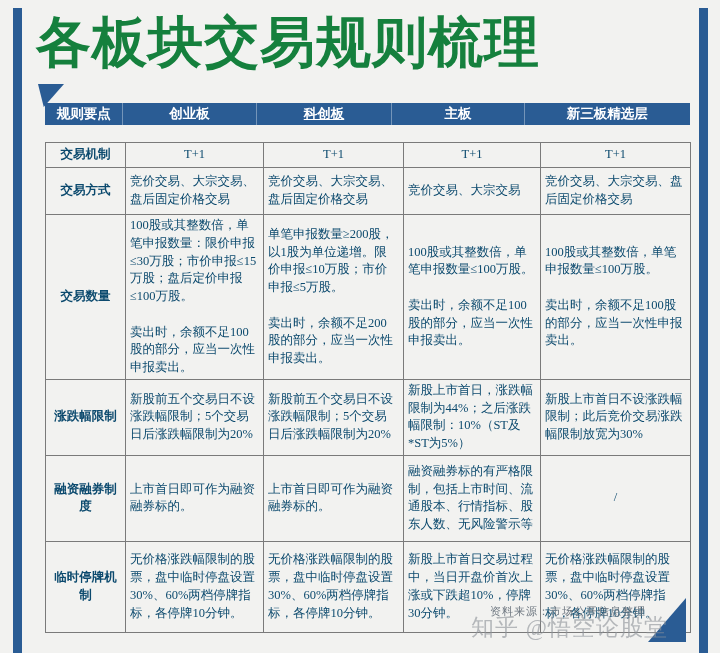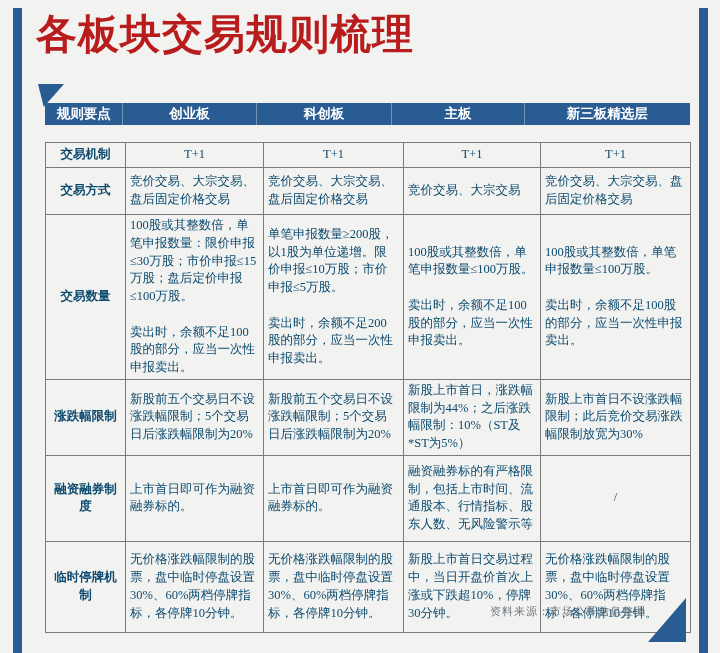--- a/index.html
+++ b/index.html
@@ -4,32 +4,32 @@
 <style>
   * { margin:0; padding:0; box-sizing:border-box; }
   html,body { width:720px; height:653px; }
   body { font-family:"Liberation Serif","DejaVu Serif",serif; }
   .page { position:relative; width:720px; height:653px; background:#f2f2f0; overflow:hidden; }
 
   .bar-left  { position:absolute; left:13px;  top:8px; width:9px; height:645px; background:#2a5c94; }
   .bar-right { position:absolute; left:699px; top:8px; width:9px; height:645px; background:#2a5c94; }
 
   .title { position:absolute; left:36px; top:12px; font-family:"Liberation Sans","DejaVu Sans",sans-serif;
-           font-weight:900; font-size:41px; line-height:1.1; color:#b91c1c; letter-spacing:1px; white-space:nowrap; }
+           font-weight:900; font-size:55px; line-height:1.1; color:#15803d; letter-spacing:1px; white-space:nowrap; }
 
   .fold { position:absolute; left:38px; top:84px; width:26px; height:23px; background:#2a5c94;
           clip-path:polygon(0 0,100% 0,22% 100%); }
 
   .table-wrap { position:absolute; left:45px; top:103px; width:645px; }
 
   .thead { display:flex; height:22px; background:#2a5c94; margin-bottom:17px; }
   .th { display:flex; align-items:center; justify-content:center; color:#ffffff; font-weight:bold;
         font-size:13.5px; white-space:nowrap; }
   .th + .th { border-left:1px solid rgba(255,255,255,0.35); }
-  .th:nth-child(1){ width:80px; } .th:nth-child(2){ width:138px; } .th:nth-child(3){ width:140px; }
+  .th:nth-child(1){ width:80px; } .th:nth-child(2){ width:138px; } .th:nth-child(3){ width:140px;text-decoration:underline; }
   .th:nth-child(4){ width:137px;font-family:Liberation Mono, monospace; } .th:nth-child(5){ width:172px; }
 
   table.tbody { border-collapse:collapse; table-layout:fixed; width:645px; }
   table.tbody td { border:1px solid #7a7a7a; vertical-align:middle; padding:2px 4px;
                    font-size:12.5px; line-height:1.42; color:#0c4a6e; }
   td.rowlabel { font-weight:bold; font-size:13.5px; color:#2d2d2d; text-align:center; padding:2px 6px; }
   td.cell { white-space:pre-line; text-align:left;margin-top:48px; }
   td.c { text-align:center; }
   tr.r0 td { height:25px; } tr.r1 td { height:47px; } tr.r2 td { height:160px; }
   tr.r3 td { height:74px; } tr.r4 td { height:86px; } tr.r5 td { height:91px; }
@@ -117,13 +117,14 @@
         <td class="cell">无价格涨跌幅限制的股票，盘中临时停盘设置30%、60%两档停牌指标，各停牌10分钟。</td>
         <td class="cell">新股上市首日交易过程中，当日开盘价首次上涨或下跌超10%，停牌30分钟。</td>
         <td class="cell">无价格涨跌幅限制的股票，盘中临时停盘设置30%、60%两档停牌指标，各停牌10分钟。</td>
       </tr>
     </tbody>
       </table>
   </div>
 
   <div class="source">资料来源：市场公开信息整理</div>
   <div class="sail"></div>
+  <div class="watermark">知乎 @悟空论股堂</div>
 </div>
 
 </body></html>

